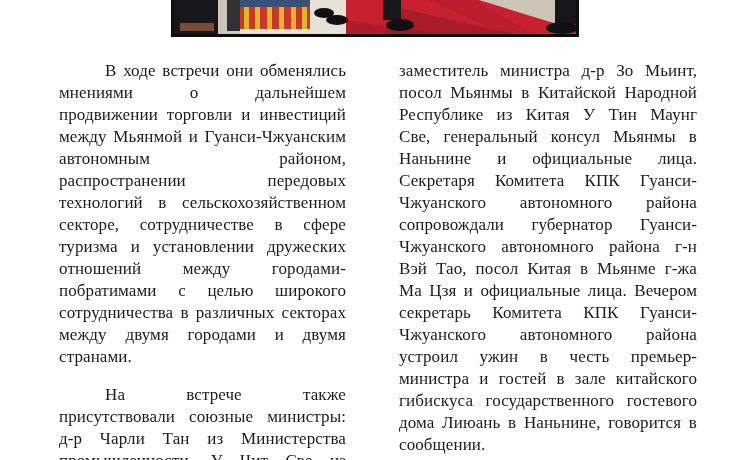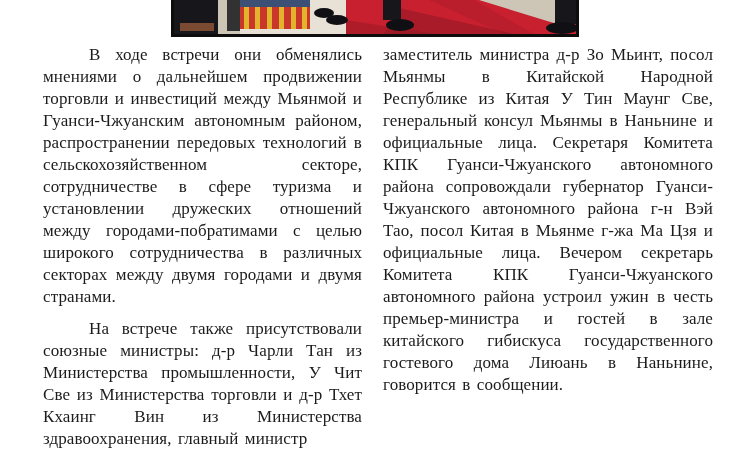--- a/index.html
+++ b/index.html
@@ -58,21 +58,21 @@
   }
   .col {
     font-size: 17px;
     line-height: 22px;
     text-align: justify;
     letter-spacing: 0.1px;
     word-spacing: 2px;
   }
   .col-left  { width: 319px; }
   .col-right { width: 330px; }
-  .col p { margin: 0; }
+  .col p { margin: 16px; }
   .col p.indent { text-indent: 46px; }
   .col p + p { margin-top: 10px; }
 </style>
 </head>
 <body>
 
 <div class="page">
 
   <figure class="photo">
     <svg viewBox="0 0 402 34" preserveAspectRatio="none">

